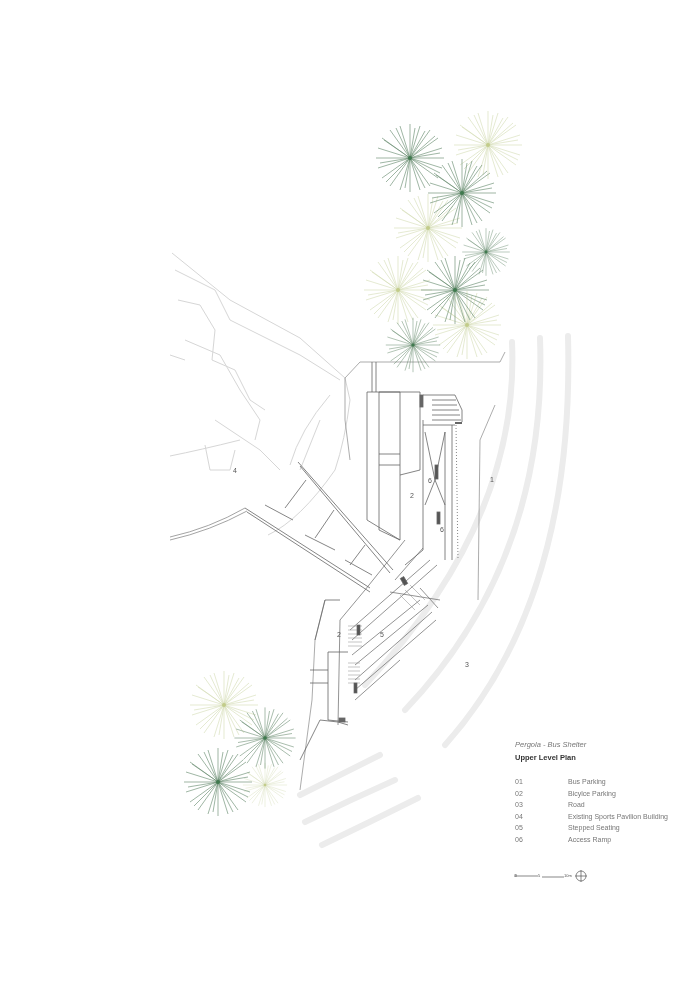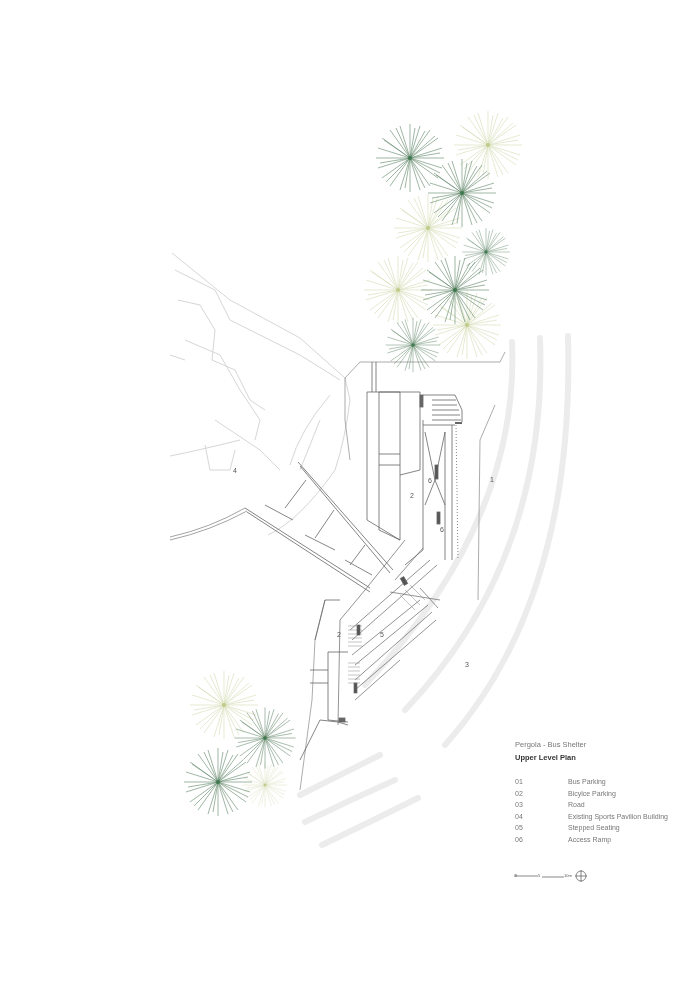--- a/index.html
+++ b/index.html
@@ -1,21 +1,21 @@
 <!DOCTYPE html>
 <html><head>
   <meta charset="utf-8">
   <style>
     html, body { margin: 0; padding: 0; background: #ffffff; }
     body { width: 700px; height: 990px; position: relative; overflow: hidden;
            font-family: "Liberation Sans", sans-serif; }
     #plan { position: absolute; left: 0; top: 0; width: 700px; height: 990px; }
     .svg-label { font-family: "Liberation Sans", sans-serif; font-size: 7px; fill: #555; }
     .legend { position: absolute; left: 515px; top: 740px; width: 180px; color: #666; }
-    .legend .subtitle { font-size: 7.5px; color: #777; margin-bottom: 4px; }
+    .legend .subtitle { font-size: 7.5px; color: #777; margin-bottom: 4px; font-style: italic; }
     .legend .title { font-size: 7.5px; font-weight: bold; color: #333; margin-bottom: 14px; }
     .legend .row { display: flex; font-size: 7px; line-height: 11.6px; color: #777; }
     .legend .num { width: 53px; }
     .scale { position: absolute; left: 514px; top: 868px; width: 80px; height: 14px; }
   </style>
 </head>
 <body>
 
 <svg id="plan" viewBox="0 0 700 990" xmlns="http://www.w3.org/2000/svg">
   <defs>

